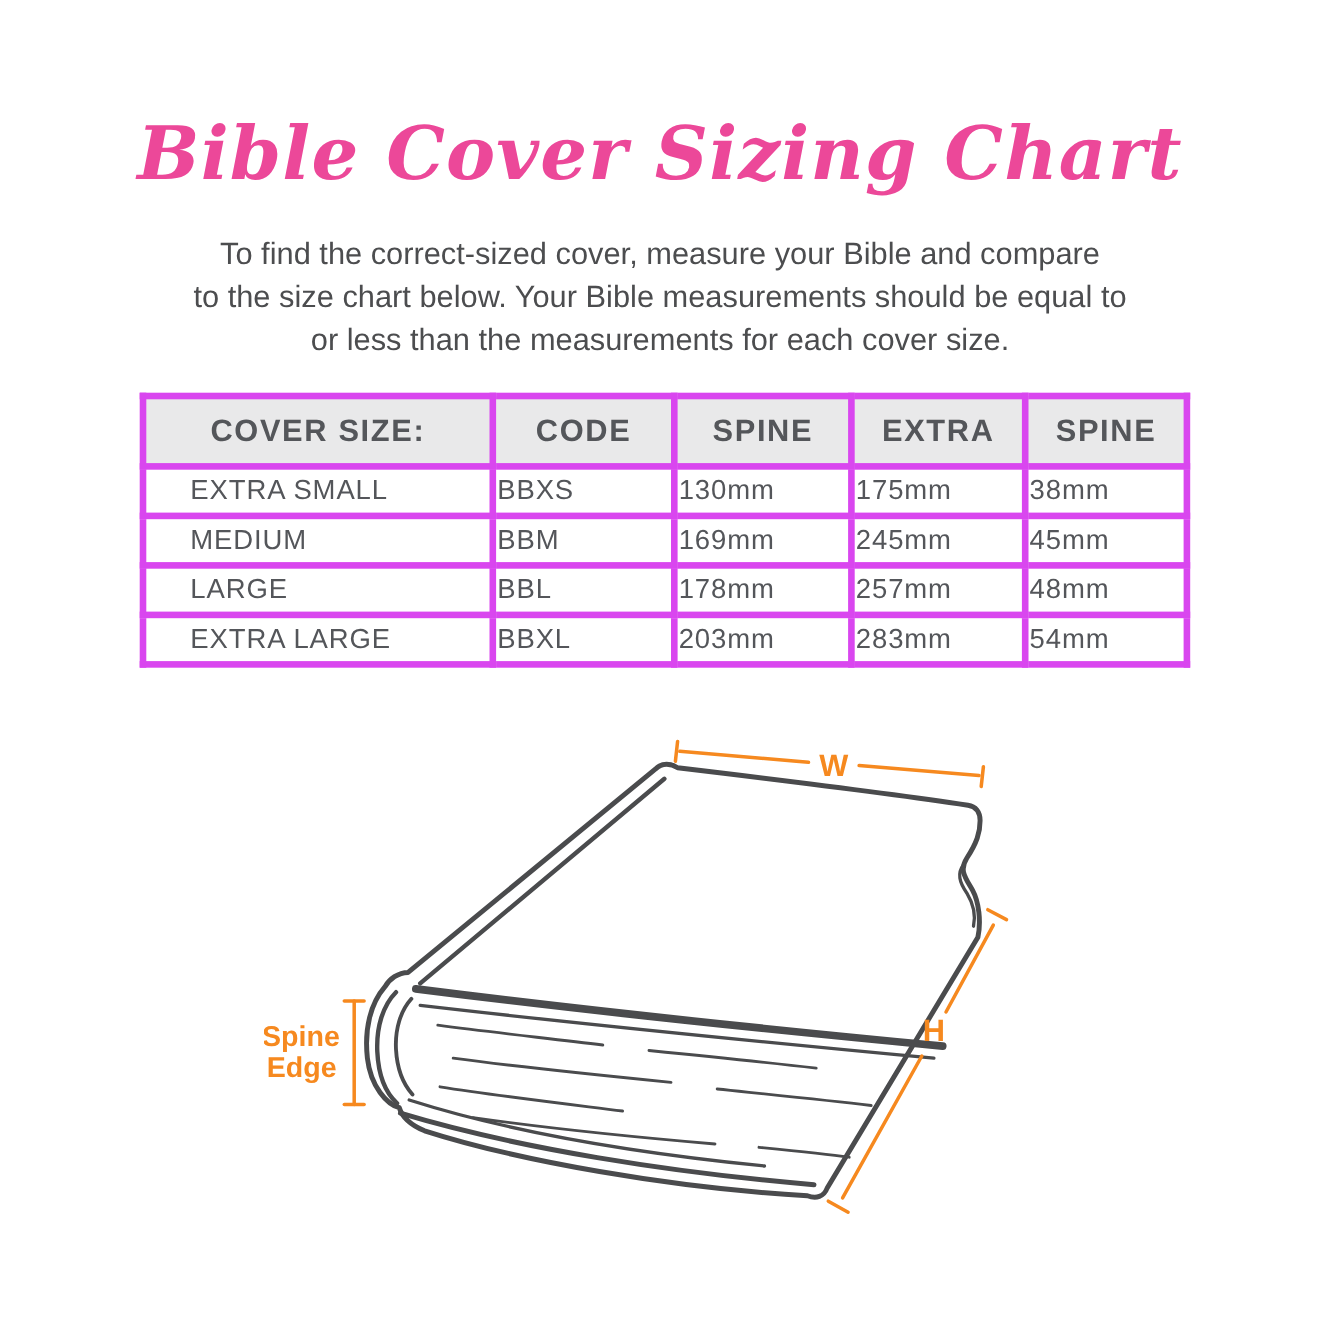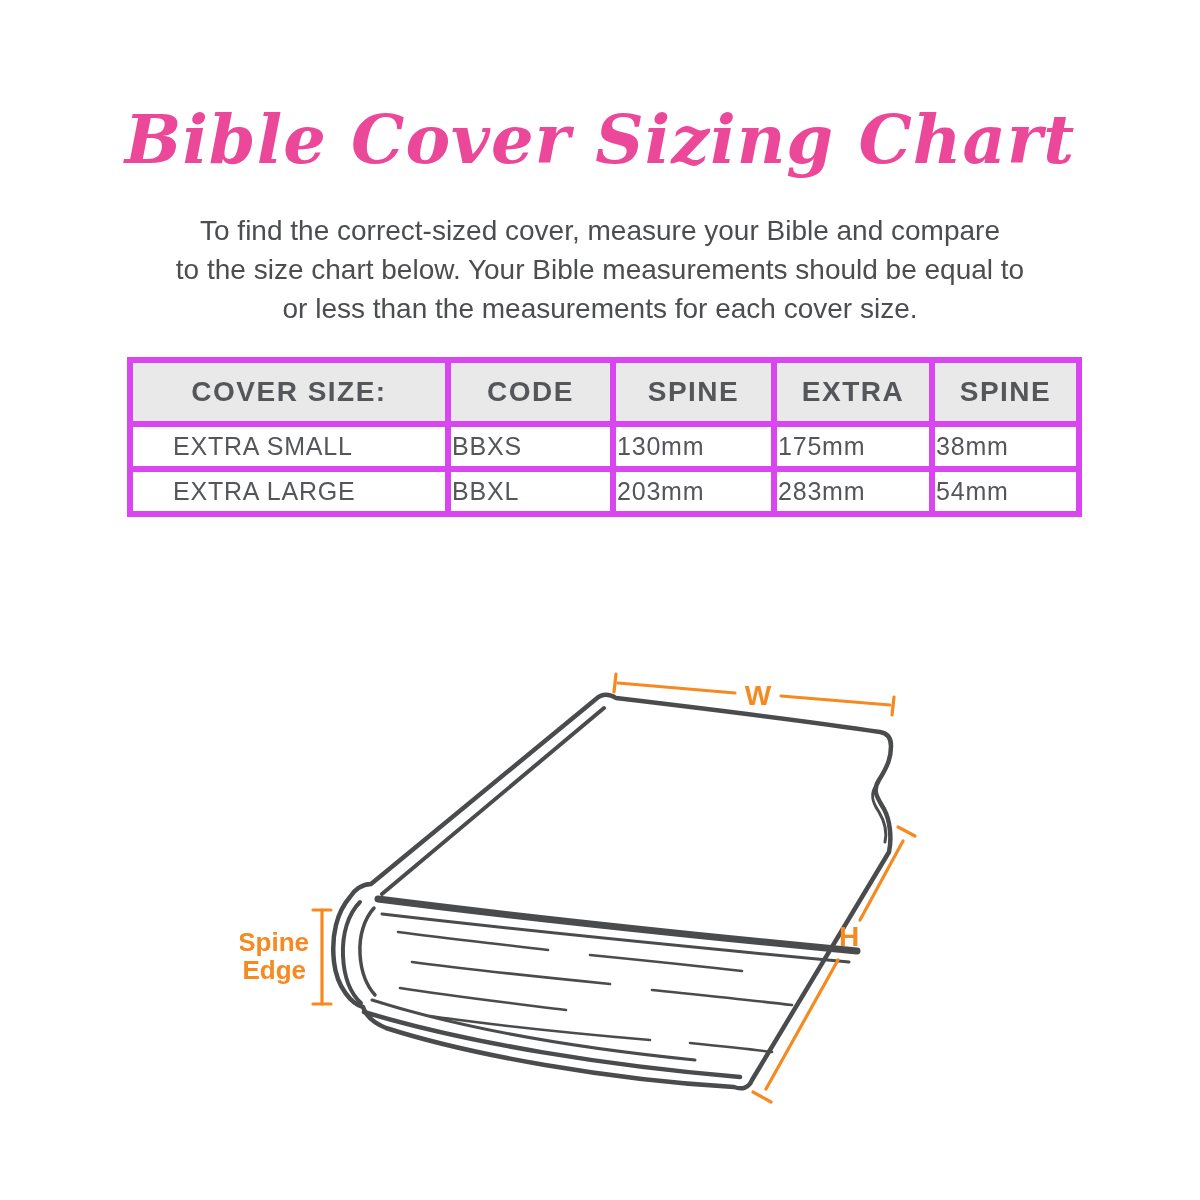--- a/index.html
+++ b/index.html
@@ -112,20 +112,34 @@
         <th>SPINE</th>
       </tr>
     </thead>
     <tbody>
       <tr>
         <td class="size-name">EXTRA SMALL</td>
         <td>BBXS</td>
         <td>130mm</td>
         <td>175mm</td>
         <td>38mm</td>
+      </tr>
+      <tr>
+        <td class="size-name">MEDIUM</td>
+        <td>BBM</td>
+        <td>169mm</td>
+        <td>245mm</td>
+        <td>45mm</td>
+      </tr>
+      <tr>
+        <td class="size-name">LARGE</td>
+        <td>BBL</td>
+        <td>178mm</td>
+        <td>257mm</td>
+        <td>48mm</td>
       </tr>
       <tr>
         <td class="size-name">EXTRA LARGE</td>
         <td>BBXL</td>
         <td>203mm</td>
         <td>283mm</td>
         <td>54mm</td>
       </tr>
     </tbody>
   </table>

